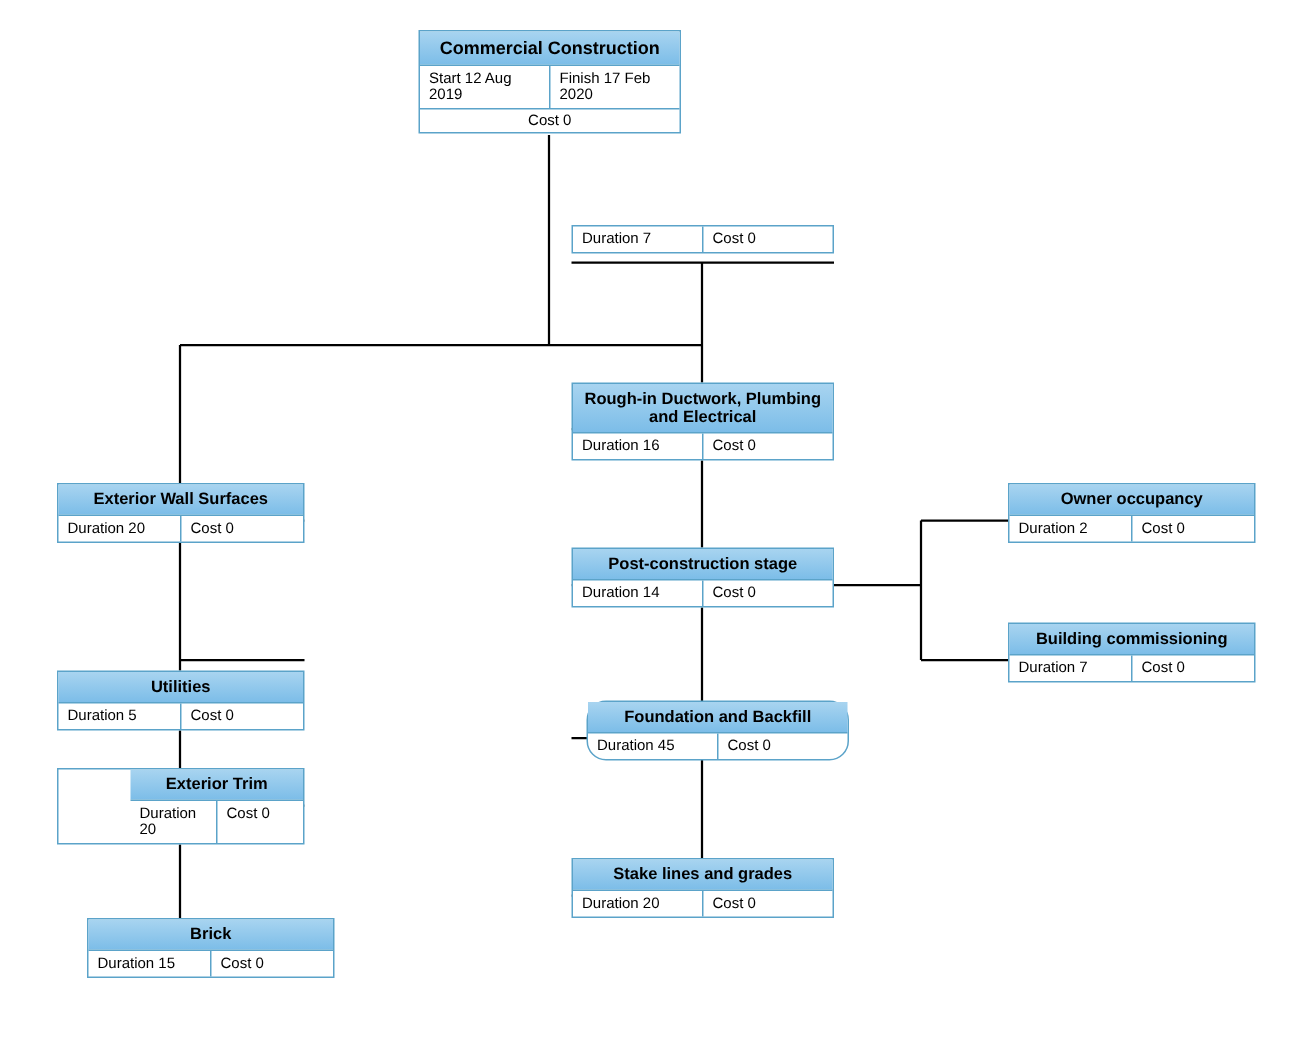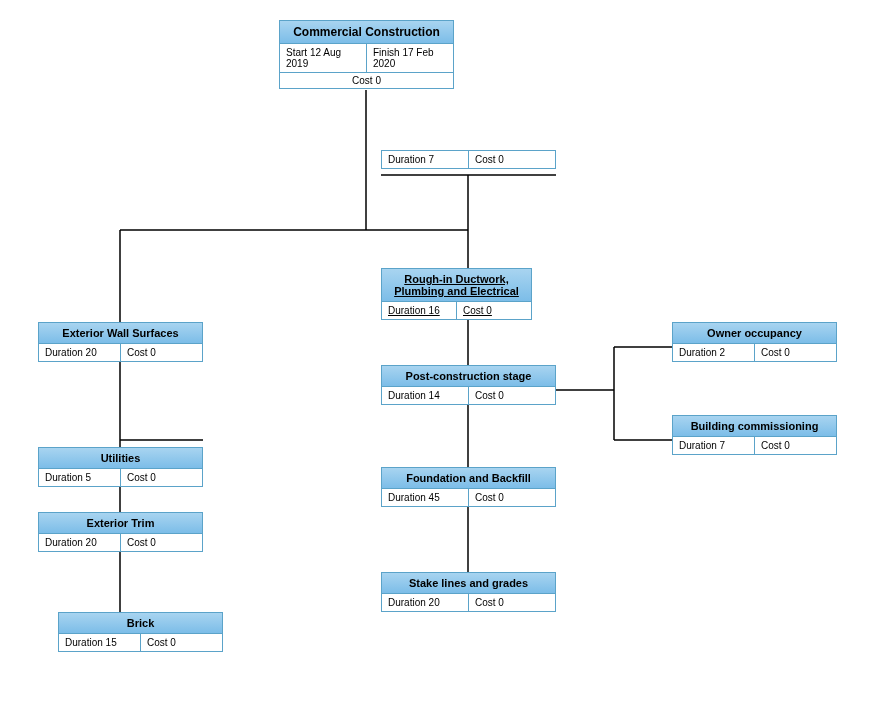--- a/index.html
+++ b/index.html
@@ -137,21 +137,21 @@
     <div class="node-body">
       <div class="node-cell">
         <span>Duration 7</span>
       </div>
       <div class="node-cell">
         <span>Cost 0</span>
       </div>
     </div>
   </div>
 
-  <div class="node" style="left:381px; top:268px; width:151px;text-decoration:underline;">
+  <div class="node" style="left:381px; top:255px; width:175px;">
     <div class="node-header">
       <span>Rough-in Ductwork, Plumbing and Electrical</span>
     </div>
     <div class="node-body">
       <div class="node-cell">
         <span>Duration 16</span>
       </div>
       <div class="node-cell">
         <span>Cost 0</span>
       </div>
@@ -165,21 +165,21 @@
     <div class="node-body">
       <div class="node-cell">
         <span>Duration 14</span>
       </div>
       <div class="node-cell">
         <span>Cost 0</span>
       </div>
     </div>
   </div>
 
-  <div class="node" style="left:381px; top:467px; width:175px;">
+  <div class="node" style="left:391px; top:467px; width:175px;border-radius:13px;">
     <div class="node-header">
       <span>Foundation and Backfill</span>
     </div>
     <div class="node-body">
       <div class="node-cell">
         <span>Duration 45</span>
       </div>
       <div class="node-cell">
         <span>Cost 0</span>
       </div>
@@ -221,21 +221,21 @@
     <div class="node-body">
       <div class="node-cell">
         <span>Duration 5</span>
       </div>
       <div class="node-cell">
         <span>Cost 0</span>
       </div>
     </div>
   </div>
 
-  <div class="node" style="left:38px; top:512px; width:165px;">
+  <div class="node" style="left:38px; top:512px; width:165px;padding-left:48px;">
     <div class="node-header">
       <span>Exterior Trim</span>
     </div>
     <div class="node-body">
       <div class="node-cell">
         <span>Duration 20</span>
       </div>
       <div class="node-cell">
         <span>Cost 0</span>
       </div>

